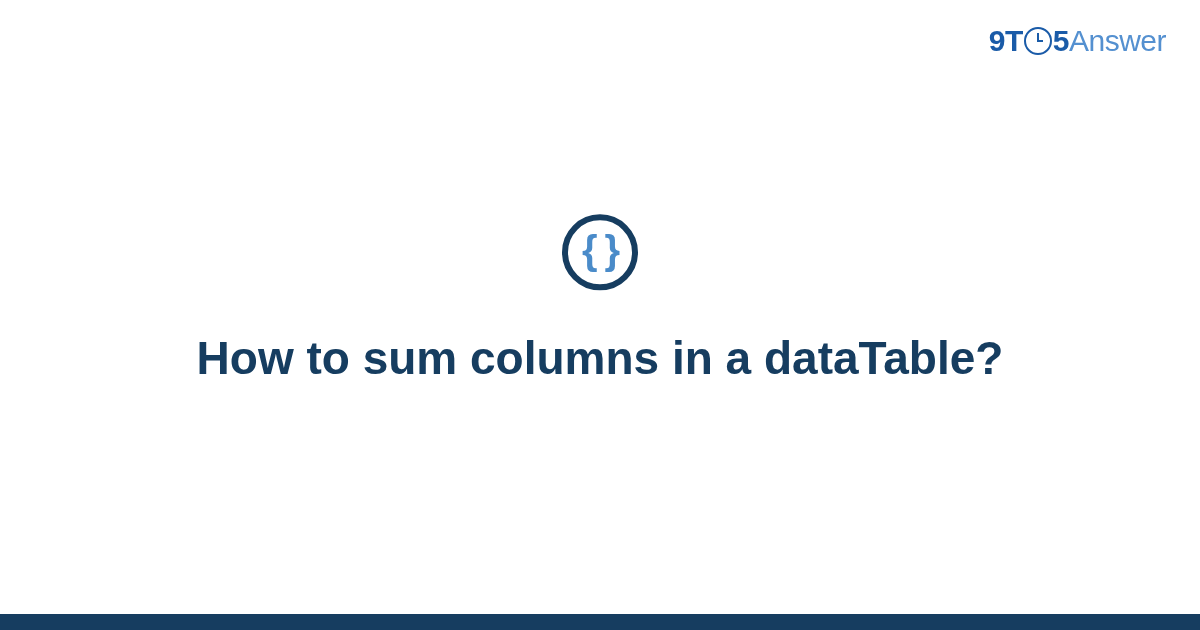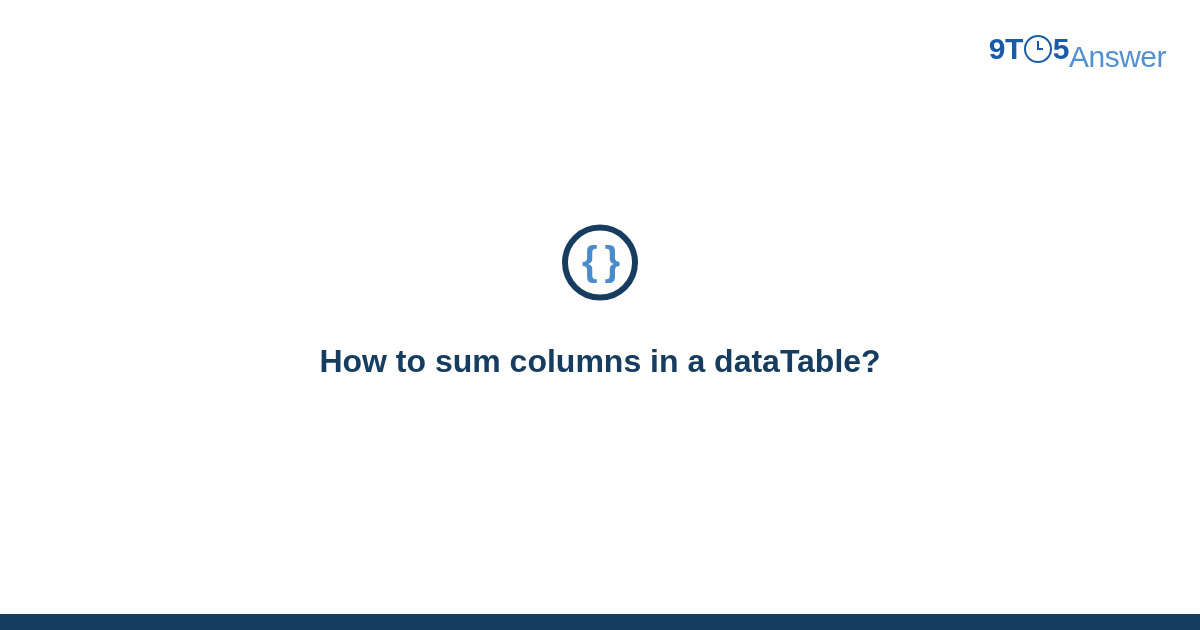--- a/index.html
+++ b/index.html
@@ -63,21 +63,20 @@
       top: 11px;
       left: 50%;
       transform: translateX(-1px);
     }
     .logo .five {
       color: #1a5ba8;
     }
     .logo .answer {
       color: #5490d0;
       font-weight: 500;
-      margin-top: 16px;
     }
     .content {
       position: absolute;
       top: 50%;
       left: 50%;
       transform: translate(-50%, -58%);
       width: 90%;
       text-align: center;
     }
     .badge-icon {
@@ -93,21 +92,21 @@
     .badge-icon .braces {
       font-size: 40px;
       font-weight: bold;
       color: #4a8bc9;
       letter-spacing: -2px;
       font-family: Arial, sans-serif;
       line-height: 1;
       transform: translateY(-2px);
     }
     .title {
-      font-size: 32px;
+      font-size: 46px;
       font-weight: 700;
       color: #163d60;
       line-height: 1.25;
       max-width: 900px;
       margin: 0 auto;
     }
     .footer-bar {
       position: absolute;
       bottom: 0;
       left: 0;

